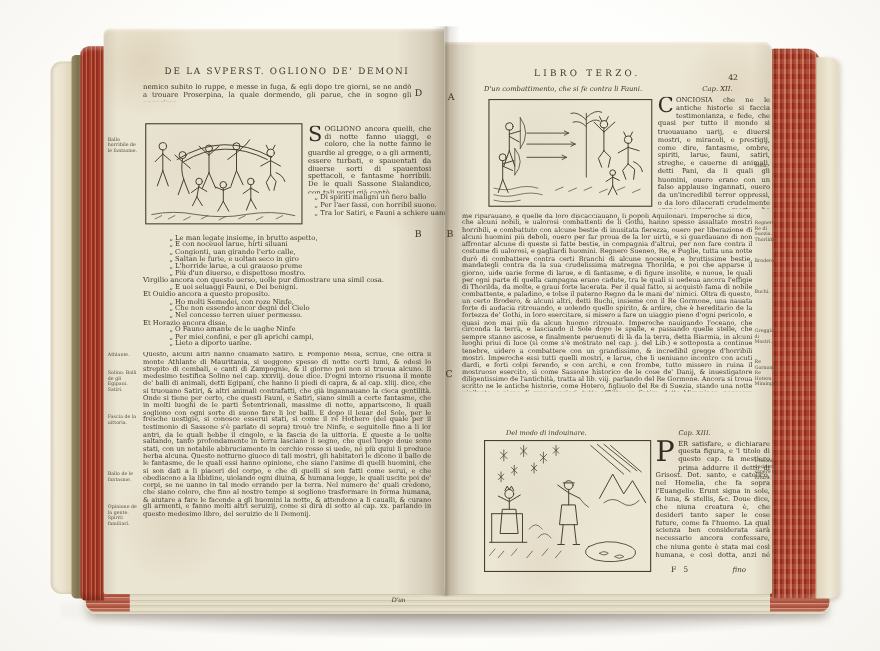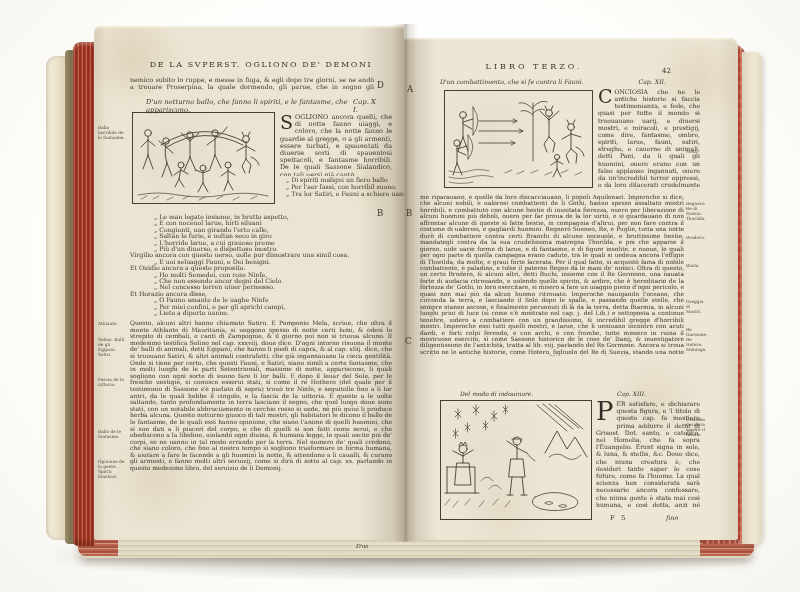--- a/index.html
+++ b/index.html
@@ -48,21 +48,21 @@
       linear-gradient(to right, transparent 86%, rgba(80,60,35,.20));
     box-shadow:inset 0 2px 2px rgba(255,250,238,.5);}
   .page-right{left:404px;top:38px;width:298px;height:502px;border-radius:2px 8px 2px 0;
     background-color:#ece6d5;
     background-image:
       radial-gradient(circle at 88% 8%, rgba(168,128,70,.14), transparent 9%),
       radial-gradient(circle at 75% 72%, rgba(160,120,65,.10), transparent 11%),
       radial-gradient(circle at 30% 95%, rgba(150,110,60,.08), transparent 9%),
       linear-gradient(to left, transparent 90%, rgba(80,60,35,.22)),
       linear-gradient(to right, transparent 94%, rgba(120,90,50,.14));
-    box-shadow:inset 0 2px 2px rgba(255,250,238,.5);padding-left:36px;}
+    box-shadow:inset 0 2px 2px rgba(255,250,238,.5);}
   .gutter{left:392px;top:24px;width:26px;height:518px;
     background:linear-gradient(90deg, transparent, rgba(95,75,45,.16) 40%, rgba(60,45,25,.30) 52%, rgba(95,75,45,.14) 65%, transparent);}
   
   .rhead{font-size:8px;letter-spacing:1.6px;color:#3c372d;text-align:center;}
   .capline{font-size:6.8px;font-style:italic;display:flex;justify-content:space-between;}
   .body-just{font-size:6px;line-height:6.6px;text-align:justify;color:#3b352b;overflow:hidden;}
   .colw{font-size:6.4px;line-height:7.2px;text-align:justify;color:#3b352b;overflow:hidden;}
   .dropcap{float:left;font-size:19px;line-height:15px;padding:1px 2px 0 0;color:#332e25;}
   .dropcap-big{float:left;font-size:26px;line-height:21px;padding:1px 3px 0 0;color:#332e25;}
   .vlist{font-size:6.2px;line-height:6.4px;color:#3b352b;}
@@ -90,24 +90,20 @@
   <div class="abs cover-left"></div>
   <div class="abs khaki-strip"></div>
   <div class="abs red-left"></div>
   <div class="abs red-right"></div>
   <div class="abs cover-right"></div>
 
   <div class="abs page page-left">
     <div class="abs rhead" style="left:36px;top:34px;width:262px;">DE LA SVPERST. OGLIONO DE' DEMONI</div>
     <div class="abs mletter" style="left:283px;top:54px;">D</div>
     <div class="abs body-just" style="left:36px;top:50px;width:244px;height:16px;font-size:6.3px;line-height:7px;">nemico subito lo ruppe, e messe in fuga, &amp; egli dopo tre giorni, se ne andò a trouare Proserpina, la quale dormendo, gli parue, che in sogno gli apparisse.</div>
-    <div class="abs capline" style="left:52px;top:72px;width:232px;">
-      <span>D'un notturno ballo, che fanno li spiriti, e le fantasme, che appariscono.</span>
-      <span>Cap. X I.</span>
-    </div>
 
     <div class="abs mnote" style="left:4px;top:100px;">Ballo horribile de le fantasme.</div>
 
     <div class="abs woodcut" style="left:38px;top:86px;width:141px;height:90px;">
       <svg width="141" height="90" viewBox="0 0 141 90">
         <g stroke="#46402f" fill="none" stroke-width="0.9" stroke-linecap="round">
           <path d="M28,32 Q70,6 114,30"></path>
           <path d="M34,34 Q70,12 110,32"></path>
           <circle cx="15" cy="20" r="3.4"></circle>
             <path d="M15,23 L15,42 M15,27 L8,34 M15,27 L22,33 M15,42 L10,56 M15,42 L20,56"></path>

